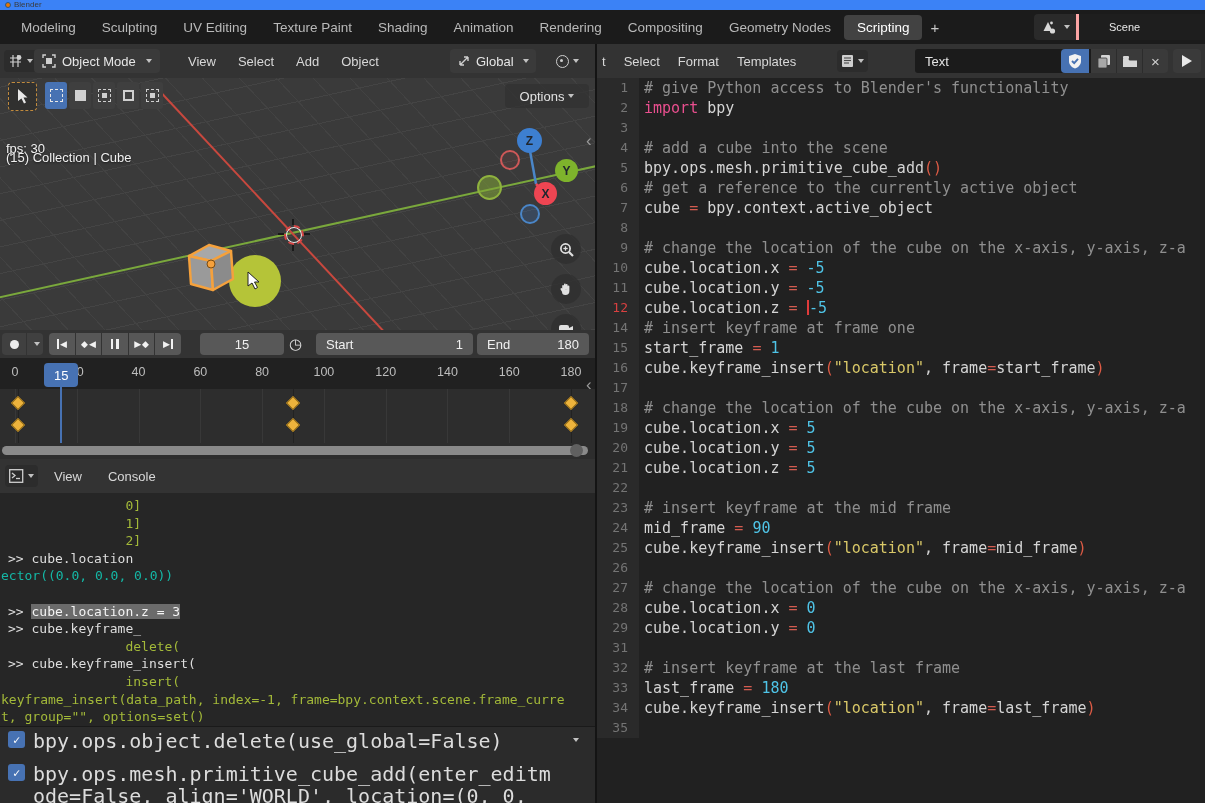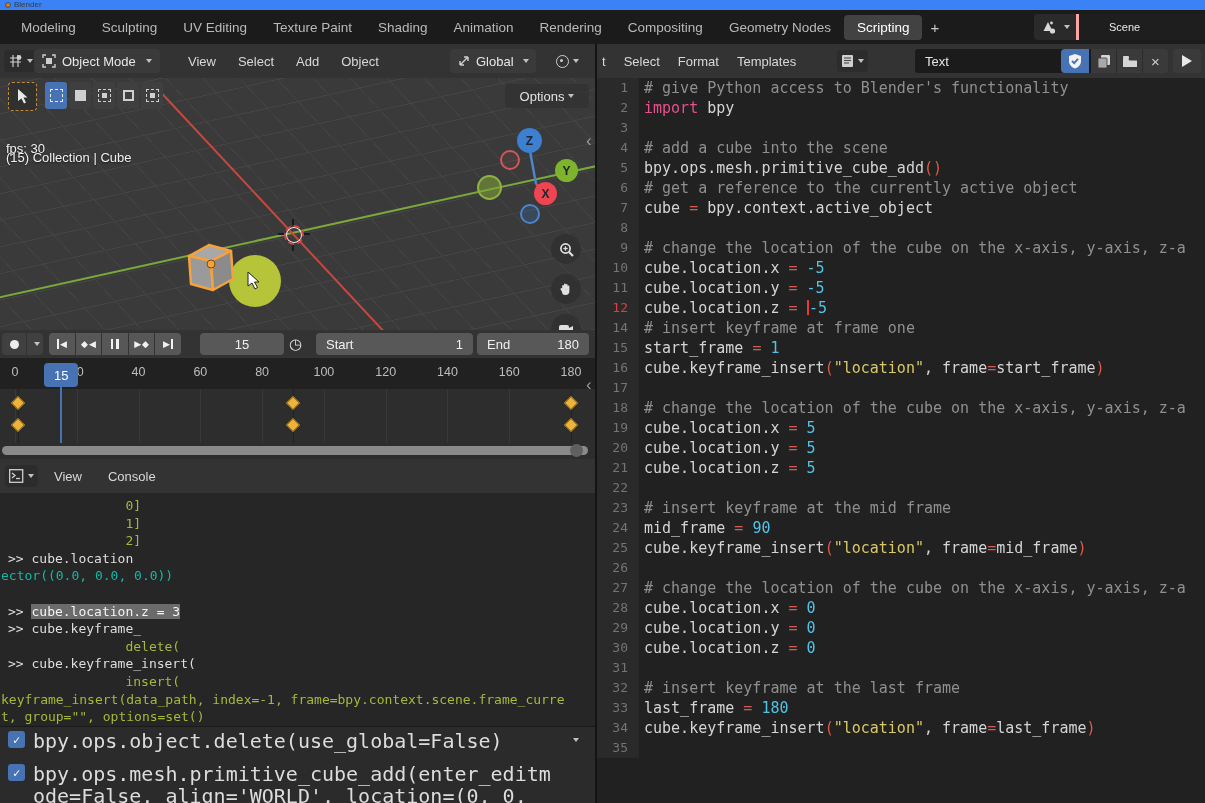--- a/index.html
+++ b/index.html
@@ -619,24 +619,20 @@
         </div>
         <div class="code-line">
           <span class="gut">28</span>
           <span class="ctext"><span class="tok-x">cube.location.x </span><span class="tok-o">=</span><span class="tok-x"> </span><span class="tok-n">0</span></span>
         </div>
         <div class="code-line">
           <span class="gut">29</span>
           <span class="ctext"><span class="tok-x">cube.location.y </span><span class="tok-o">=</span><span class="tok-x"> </span><span class="tok-n">0</span></span>
         </div>
         <div class="code-line">
-          <span class="gut">30</span>
-          <span class="ctext"><span class="tok-x">cube.location.z </span><span class="tok-o">=</span><span class="tok-x"> </span><span class="tok-n">0</span></span>
-        </div>
-        <div class="code-line">
           <span class="gut">31</span>
           <span class="ctext"></span>
         </div>
         <div class="code-line">
           <span class="gut">32</span>
           <span class="ctext"><span class="tok-c"># insert keyframe at the last frame</span></span>
         </div>
         <div class="code-line">
           <span class="gut">33</span>
           <span class="ctext"><span class="tok-x">last_frame </span><span class="tok-o">=</span><span class="tok-x"> </span><span class="tok-n">180</span></span>

